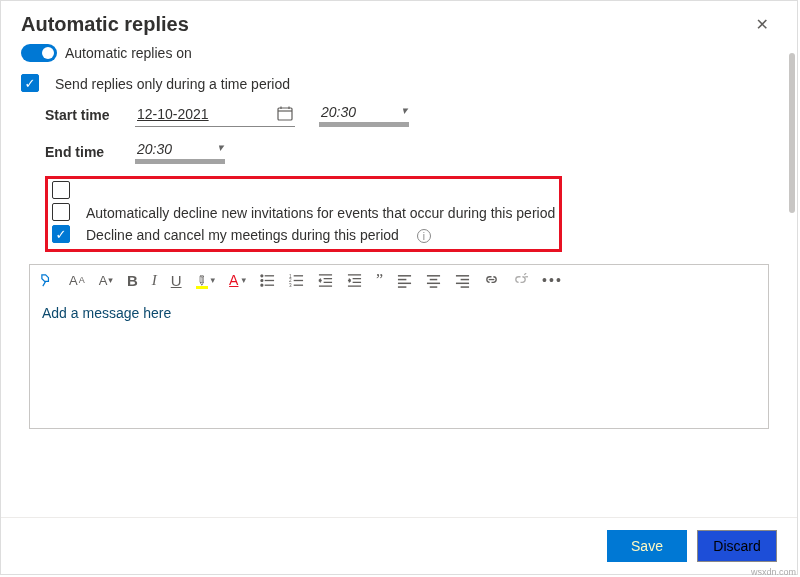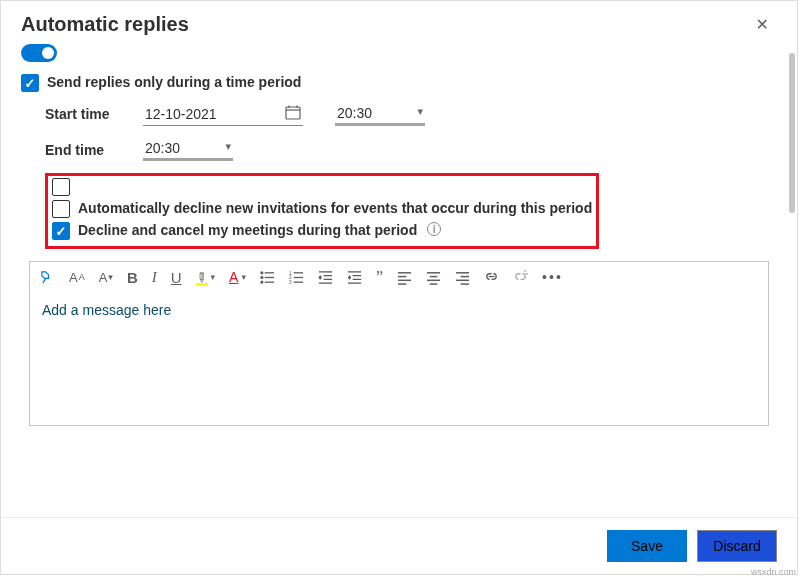--- a/index.html
+++ b/index.html
@@ -65,25 +65,24 @@
     .toggle::after {
       content: "";
       position: absolute;
       width: 12px; height: 12px;
       background: #fff;
       border-radius: 50%;
       top: 3px; right: 3px;
     }
     .check-row {
       display: flex;
-      align-items: flex-start;
-      gap: 8px;
+      align-items: flex-end;
+      gap: 16px;
       margin-bottom: 10px;
       font-size: 14px;
-      font-weight: bold;
     }
     .checkbox {
       width: 18px; height: 18px;
       border: 1px solid #323130;
       border-radius: 2px;
       background: #fff;
       display: inline-flex;
       align-items: center;
       justify-content: center;
       cursor: pointer;
@@ -97,44 +96,46 @@
     .checkbox.checked::after {
       content: "✓";
       font-size: 13px;
       line-height: 1;
     }
     .time-row {
       display: flex;
       align-items: center;
       margin-left: 24px;
       margin-bottom: 12px;
-      gap: 12px;
+      gap: 4px;
     }
     .time-label {
       font-weight: 600;
       width: 86px;
     }
     .date-field {
       display: flex;
       align-items: center;
       justify-content: space-between;
       width: 160px;
       border-bottom: 1px solid #888;
       padding: 2px;
       margin-right: 20px;
       cursor: pointer;
+      text-decoration: underline;
     }
     .cal-icon svg { width: 16px; height: 16px; }
     .time-field {
       display: flex;
       justify-content: space-between;
       width: 90px;
-      border-bottom: 3px solid #a3a3a3;
+      border-bottom: 5px solid #a3a3a3;
       padding: 2px;
       cursor: pointer;
+      font-style: italic;
     }
     .chevron { color: #666; font-size: 11px; }
     .highlight-box {
       margin-left: 24px;
       border: 3px solid #e81123;
       padding: 2px 4px;
       width: fit-content;
       margin-top: 6px;
     }
     .highlight-box .check-row { margin-bottom: 4px; margin-left: 0; }
@@ -203,21 +204,21 @@
       height: 32px;
       border: 1px solid #8a8886;
       background: #1d4ed8;
       font-size: 14px;
       cursor: pointer;
       font-family: inherit;
     }
     .btn.primary {
       background: #0078d4;
       border-color: #0078d4;
-      color: #000000;
+      color: #fef9c3;
     }
     .scrollbar-thumb {
       position: absolute;
       right: 2px;
       top: 52px;
       width: 6px;
       height: 160px;
       background: #c8c6c4;
       border-radius: 3px;
     }
@@ -235,20 +236,21 @@
 <div class="dialog">
   <div class="header">
     <div class="title">Automatic replies</div>
     <div class="close-x">✕</div>
   </div>
 
   <div class="body">
 
     <div class="toggle-row">
       <div class="toggle"></div>
+      <span>Automatic replies on</span>
     </div>
 
     <div class="check-row">
       <span class="checkbox checked"></span>
       <span>Send replies only during a time period</span>
     </div>
 
     <div class="time-row">
       <span class="time-label">Start time</span>
       <div class="date-field">
@@ -279,21 +281,21 @@
     <div class="highlight-box">
       <div class="check-row">
         <span class="checkbox"></span>
       </div>
       <div class="check-row">
         <span class="checkbox"></span>
         <span>Automatically decline new invitations for events that occur during this period</span>
       </div>
       <div class="check-row">
         <span class="checkbox checked"></span>
-        <span>Decline and cancel my meetings during that period</span>
+        <span>Decline and cancel my meetings during this period</span>
         <span class="info-icon">i</span>
       </div>
     </div>
 
     <div class="editor">
       <div class="toolbar">
         <span class="tb-btn tb-svg">
             <svg viewBox="0 0 16 16">
               <path d="M2 2 L6 2 L9 5 L9 9 L5 9 L2 6 Z" fill="none" stroke="#0078d4" stroke-width="1.3"></path>
               <path d="M6 9 L3 14" stroke="#0078d4" stroke-width="1.3"></path>

